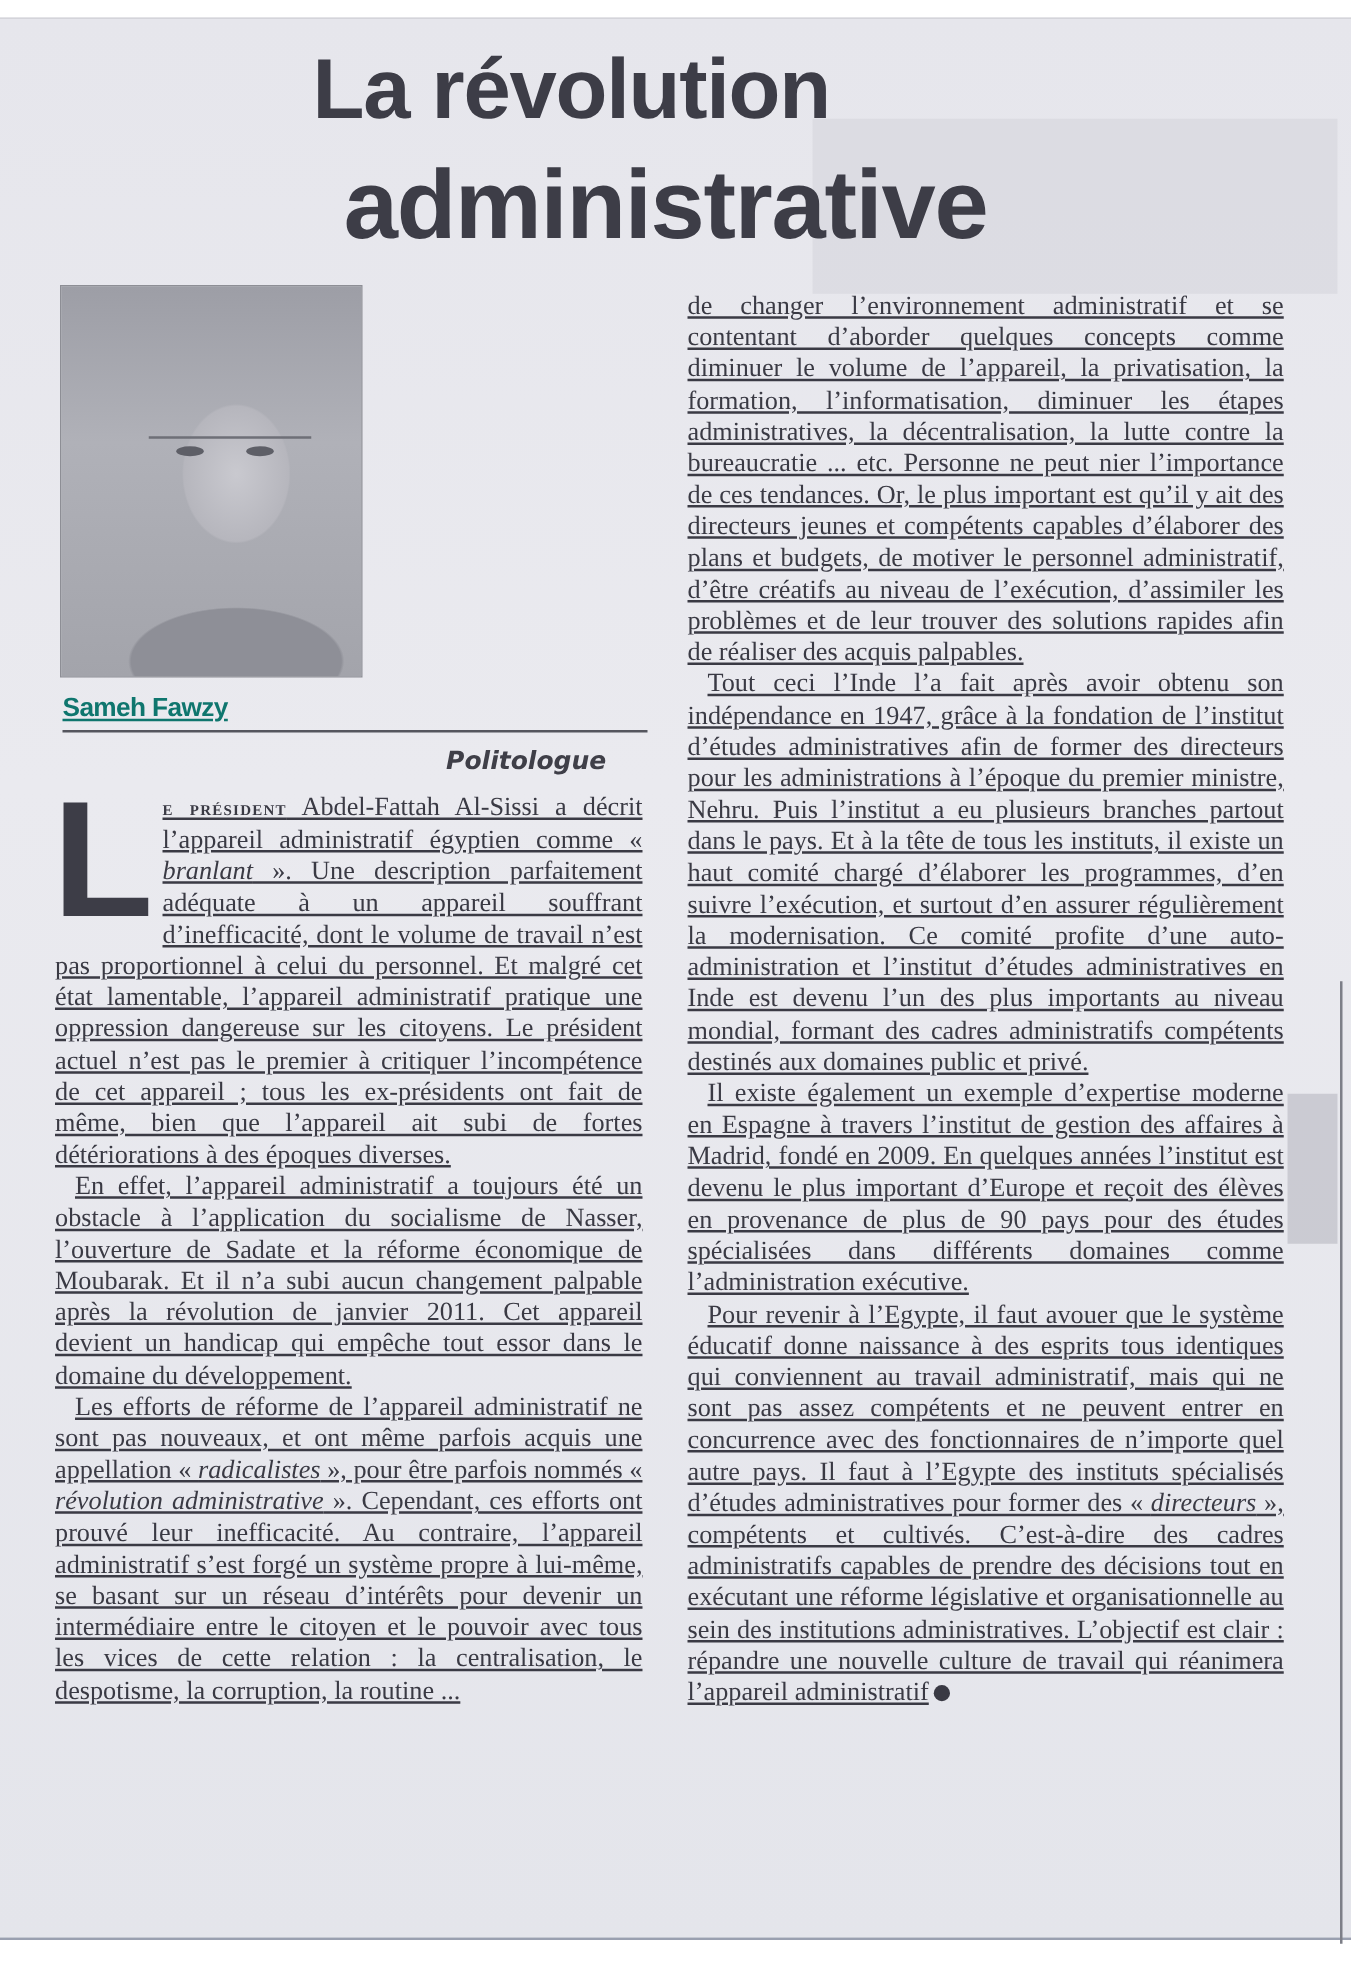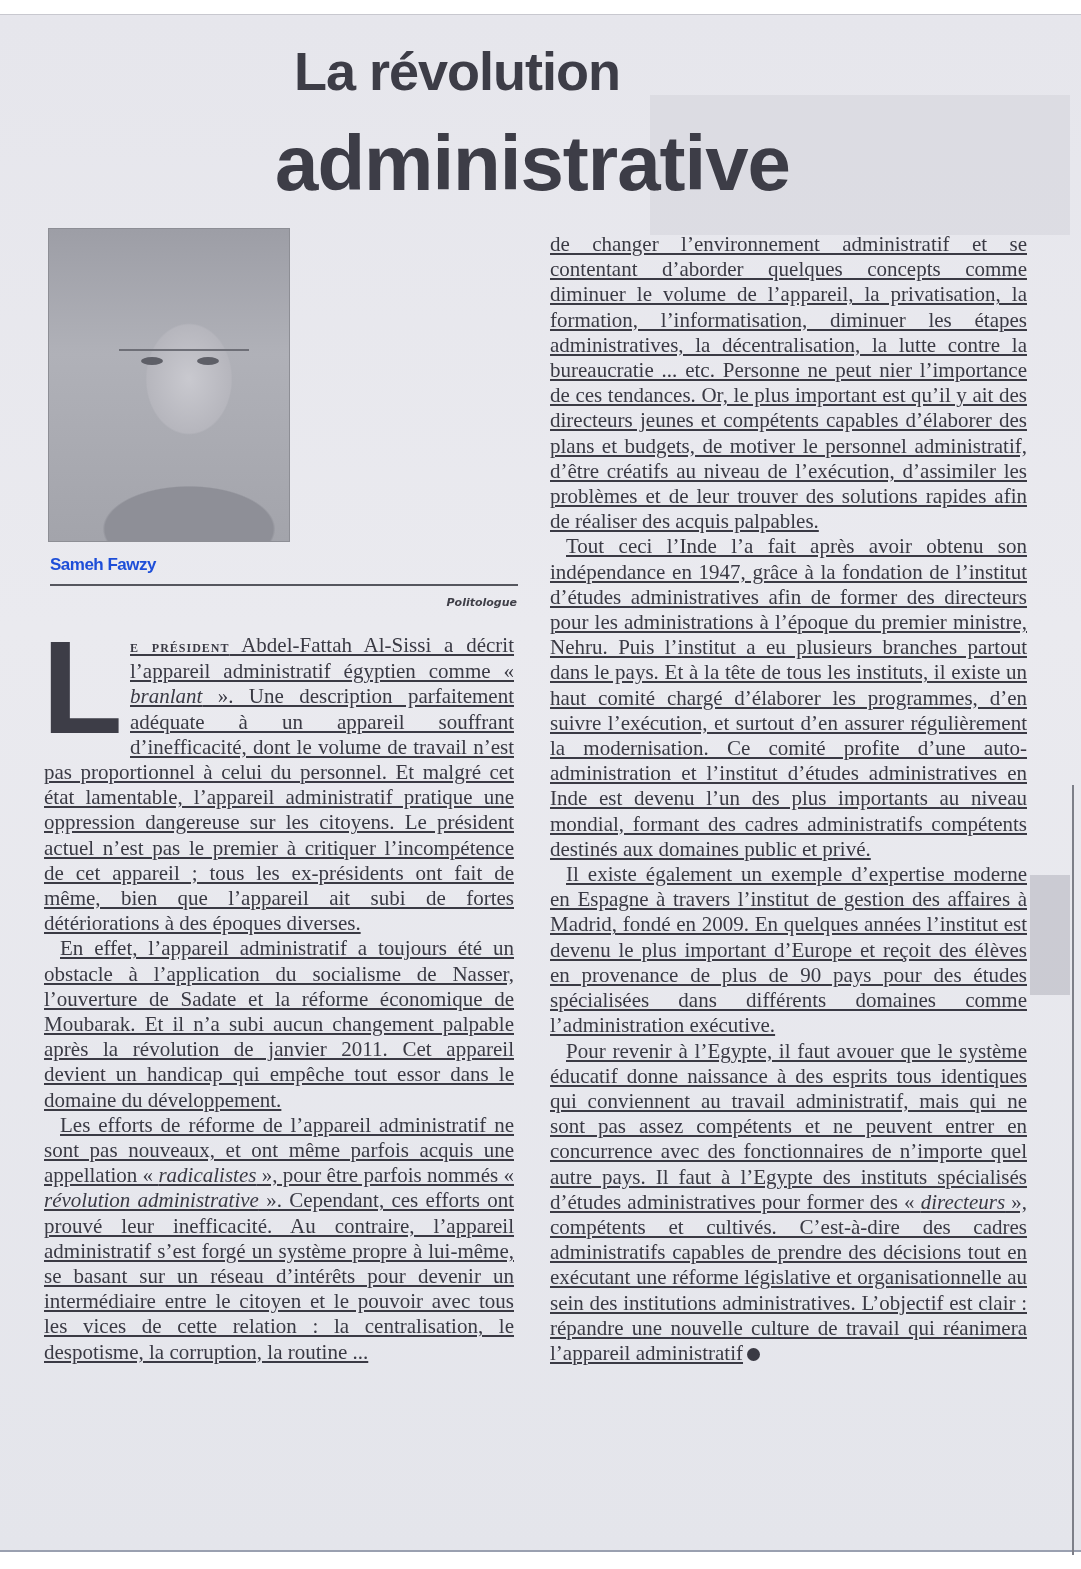--- a/index.html
+++ b/index.html
@@ -20,47 +20,47 @@
   }
   .right-rule {
     position: absolute; left: 1072px; top: 770px; width: 2px; height: 770px; background: #7d7f88;
   }
   .headline {
     position: absolute; left: 0; width: 1081px; text-align: center;
     font-family: "Liberation Sans", "DejaVu Sans", sans-serif;
     font-weight: bold; color: #3d3d47; letter-spacing: -1px;
     margin: 0;
   }
-  .headline .l1 { position: absolute; left: 0; width: 914px; top: 26px; font-size: 54px; line-height: 90px; }
+  .headline .l1 { position: absolute; left: 0; width: 914px; top: 26px; font-size: 68px; line-height: 90px; }
   .headline .l2 { position: absolute; left: -8px; width: 1081px; top: 118px; font-size: 78px; line-height: 90px; }
   .photo {
     position: absolute; left: 48px; top: 228px; width: 240px; height: 312px;
     background:
       radial-gradient(ellipse 70px 90px at 140px 150px, #c9c9cf 0%, #b6b6bd 60%, transparent 62%),
       radial-gradient(ellipse 120px 60px at 140px 300px, #8e8f97 0%, #8e8f97 70%, transparent 72%),
       linear-gradient(180deg, #9d9ea6 0%, #b0b1b8 40%, #a3a4ab 100%);
     border: 1px solid #8d8e95;
   }
   .photo .glasses {
     position: absolute; left: 70px; top: 120px; width: 130px; height: 22px;
     border-top: 2px solid #6e6f77;
   }
   .photo .eye { position: absolute; top: 128px; width: 22px; height: 8px; background: #5e5f67; border-radius: 50%; }
   .byline {
     position: absolute; left: 50px; top: 555px;
     font-family: "Liberation Sans", "DejaVu Sans", sans-serif;
-    font-weight: bold; font-size: 17px; color: #1d4ed8; letter-spacing: -0.5px;
+    font-weight: bold; font-size: 21px; color: #0f766e; letter-spacing: -0.5px; text-decoration: underline;
   }
   .byline-rule {
     position: absolute; left: 50px; top: 584px; width: 468px; height: 2px; background: #55565e;
   }
   .role {
-    position: absolute; right: 564px; top: 596px;
+    position: absolute; right: 596px; top: 596px;
     font-family: "DejaVu Sans", sans-serif; font-weight: bold; font-style: italic;
-    font-size: 11px; color: #3f3f48; margin-left: 22px;
+    font-size: 20px; color: #3f3f48; margin-left: 22px;
   }
   .col {
     position: absolute; width: 470px;
     font-size: 21px; line-height: 25.2px; color: #3a3a44;
     text-align: justify; text-align-last: left;
   }
   .col p { margin: 0; text-indent: 16px; text-decoration: underline; }
   .col p.noindent { text-indent: 0; }
   .col-left { left: 44px; top: 633px; }
   .col-right { left: 550px; top: 232px; width: 477px; }

